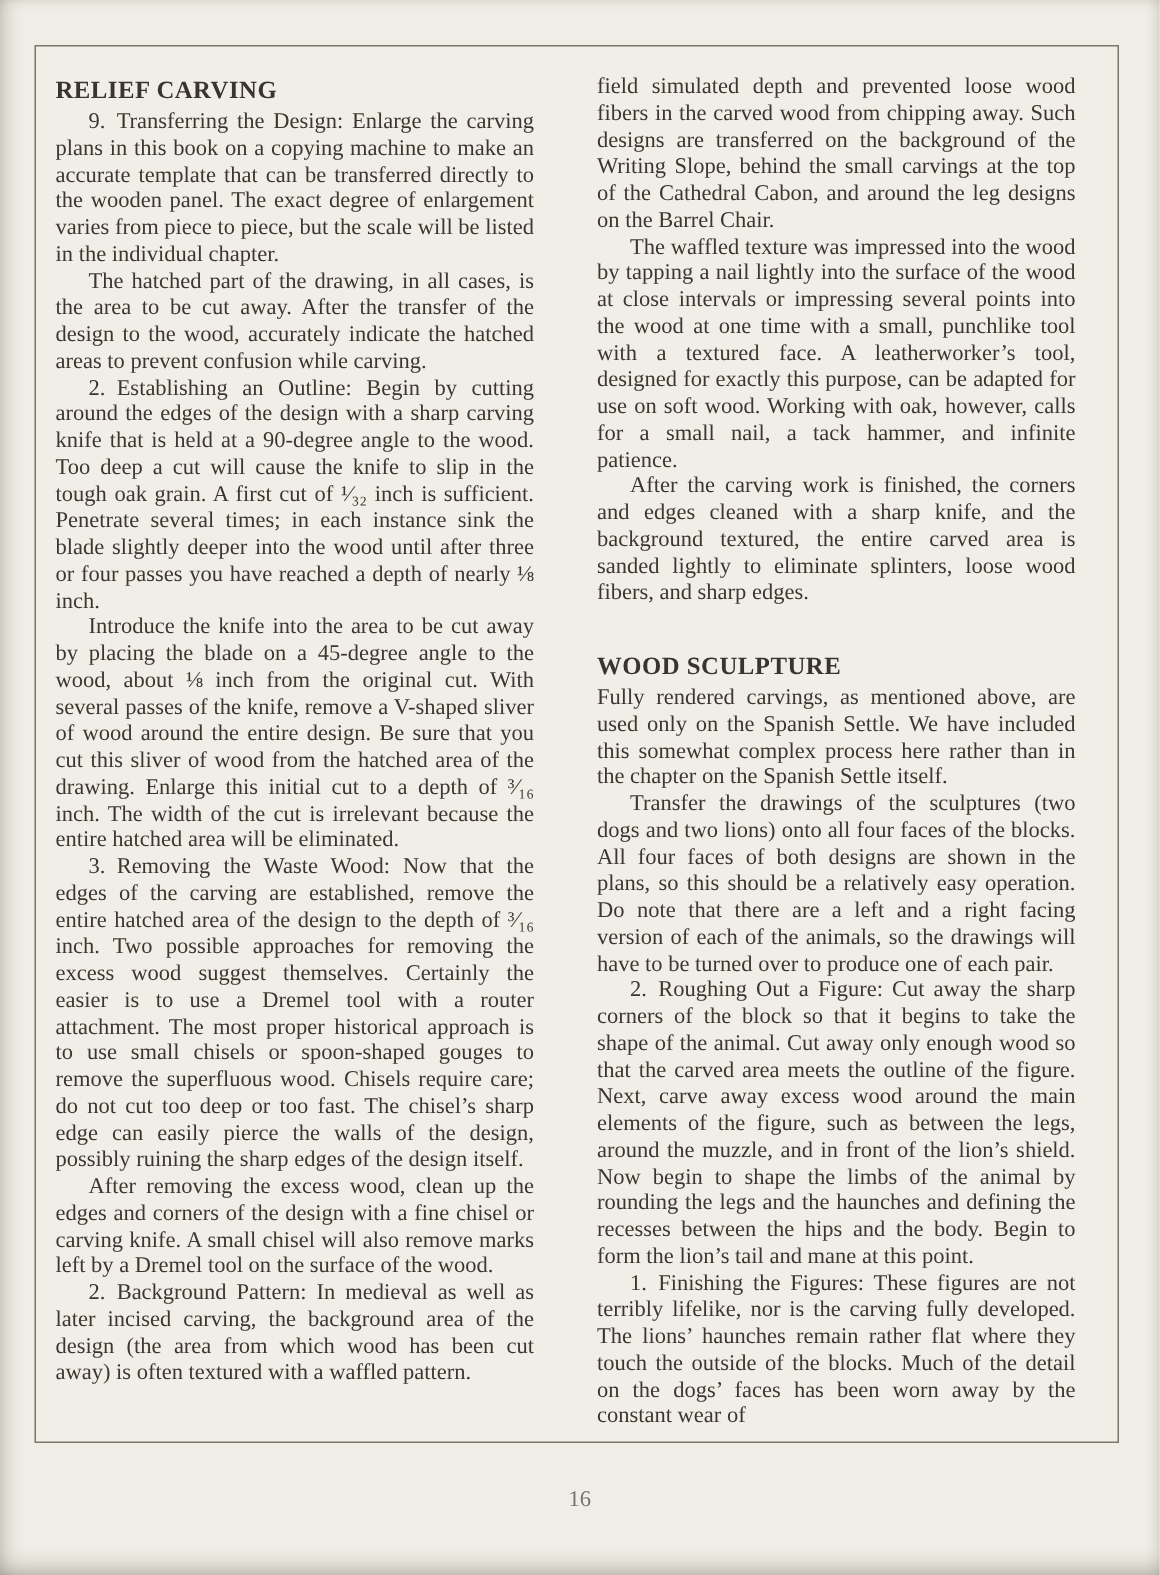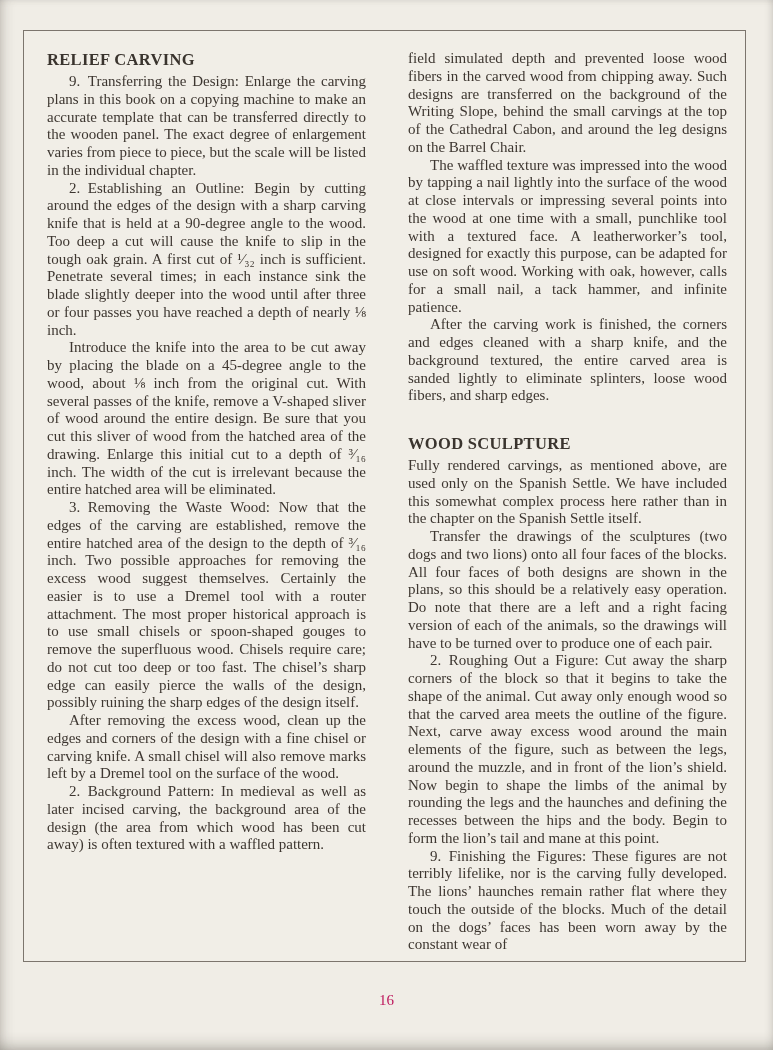--- a/index.html
+++ b/index.html
@@ -27,21 +27,21 @@
     left: 23px;
     top: 30px;
     width: 723px;
     height: 932px;
     border: 1px solid #7c756d;
     background: #f1eee7;
     box-sizing: border-box;
   }
   .content {
     position: absolute;
-    left: 47px;
+    left: 37px;
     top: 50px;
     width: 680px;
     display: flex;
     gap: 42px;
     color: #3d3630;
   }
   .col {
     flex: 1 1 0;
     min-width: 0;
     font-size: 15px;
@@ -62,47 +62,48 @@
   }
   .para { margin: 0; }
   .para.indent { text-indent: 22px; }
   .page-number {
     position: absolute;
     left: 0;
     top: 992px;
     width: 773px;
     text-align: center;
     font-size: 15px;
-    color: #be185d;
+    color: #737373;
   }
 </style>
 </head>
 <body>
 
 <div class="page-sheet"></div>
 <div class="border-frame"></div>
 
 <div class="content">
 
   <div class="col">
     <h2 class="section-heading">RELIEF CARVING</h2>
     <p class="para indent">9. Transferring the Design: Enlarge the carving plans in this book on a copying machine to make an accurate template that can be transferred directly to the wooden panel. The exact degree of enlargement varies from piece to piece, but the scale will be listed in the individual chapter.</p>
+    <p class="para indent">The hatched part of the drawing, in all cases, is the area to be cut away. After the transfer of the design to the wood, accurately indicate the hatched areas to prevent confusion while carving.</p>
     <p class="para indent">2. Establishing an Outline: Begin by cutting around the edges of the design with a sharp carving knife that is held at a 90-degree angle to the wood. Too deep a cut will cause the knife to slip in the tough oak grain. A first cut of ¹⁄₃₂ inch is sufficient. Penetrate several times; in each instance sink the blade slightly deeper into the wood until after three or four passes you have reached a depth of nearly ⅛ inch.</p>
     <p class="para indent">Introduce the knife into the area to be cut away by placing the blade on a 45-degree angle to the wood, about ⅛ inch from the original cut. With several passes of the knife, remove a V-shaped sliver of wood around the entire design. Be sure that you cut this sliver of wood from the hatched area of the drawing. Enlarge this initial cut to a depth of ³⁄₁₆ inch. The width of the cut is irrelevant because the entire hatched area will be eliminated.</p>
     <p class="para indent">3. Removing the Waste Wood: Now that the edges of the carving are established, remove the entire hatched area of the design to the depth of ³⁄₁₆ inch. Two possible approaches for removing the excess wood suggest themselves. Certainly the easier is to use a Dremel tool with a router attachment. The most proper historical approach is to use small chisels or spoon-shaped gouges to remove the superfluous wood. Chisels require care; do not cut too deep or too fast. The chisel’s sharp edge can easily pierce the walls of the design, possibly ruining the sharp edges of the design itself.</p>
     <p class="para indent">After removing the excess wood, clean up the edges and corners of the design with a fine chisel or carving knife. A small chisel will also remove marks left by a Dremel tool on the surface of the wood.</p>
     <p class="para indent">2. Background Pattern: In medieval as well as later incised carving, the background area of the design (the area from which wood has been cut away) is often textured with a waffled pattern.</p>
   </div>
 
   <div class="col">
     <p class="para">field simulated depth and prevented loose wood fibers in the carved wood from chipping away. Such designs are transferred on the background of the Writing Slope, behind the small carvings at the top of the Cathedral Cabon, and around the leg designs on the Barrel Chair.</p>
     <p class="para indent">The waffled texture was impressed into the wood by tapping a nail lightly into the surface of the wood at close intervals or impressing several points into the wood at one time with a small, punchlike tool with a textured face. A leatherworker’s tool, designed for exactly this purpose, can be adapted for use on soft wood. Working with oak, however, calls for a small nail, a tack hammer, and infinite patience.</p>
     <p class="para indent">After the carving work is finished, the corners and edges cleaned with a sharp knife, and the background textured, the entire carved area is sanded lightly to eliminate splinters, loose wood fibers, and sharp edges.</p>
     <h2 class="section-heading spaced">WOOD SCULPTURE</h2>
     <p class="para">Fully rendered carvings, as mentioned above, are used only on the Spanish Settle. We have included this somewhat complex process here rather than in the chapter on the Spanish Settle itself.</p>
     <p class="para indent">Transfer the drawings of the sculptures (two dogs and two lions) onto all four faces of the blocks. All four faces of both designs are shown in the plans, so this should be a relatively easy operation. Do note that there are a left and a right facing version of each of the animals, so the drawings will have to be turned over to produce one of each pair.</p>
     <p class="para indent">2. Roughing Out a Figure: Cut away the sharp corners of the block so that it begins to take the shape of the animal. Cut away only enough wood so that the carved area meets the outline of the figure. Next, carve away excess wood around the main elements of the figure, such as between the legs, around the muzzle, and in front of the lion’s shield. Now begin to shape the limbs of the animal by rounding the legs and the haunches and defining the recesses between the hips and the body. Begin to form the lion’s tail and mane at this point.</p>
-    <p class="para indent">9. Finishing the Figures: These figures are not terribly lifelike, nor is the carving fully developed. The lions’ haunches remain rather flat where they touch the outside of the blocks. Much of the detail on the dogs’ faces has been worn away by the constant wear of</p>
+    <p class="para indent">1. Finishing the Figures: These figures are not terribly lifelike, nor is the carving fully developed. The lions’ haunches remain rather flat where they touch the outside of the blocks. Much of the detail on the dogs’ faces has been worn away by the constant wear of</p>
   </div>
 
 </div>
 
 <div class="page-number">16</div>
 
 </body></html>

